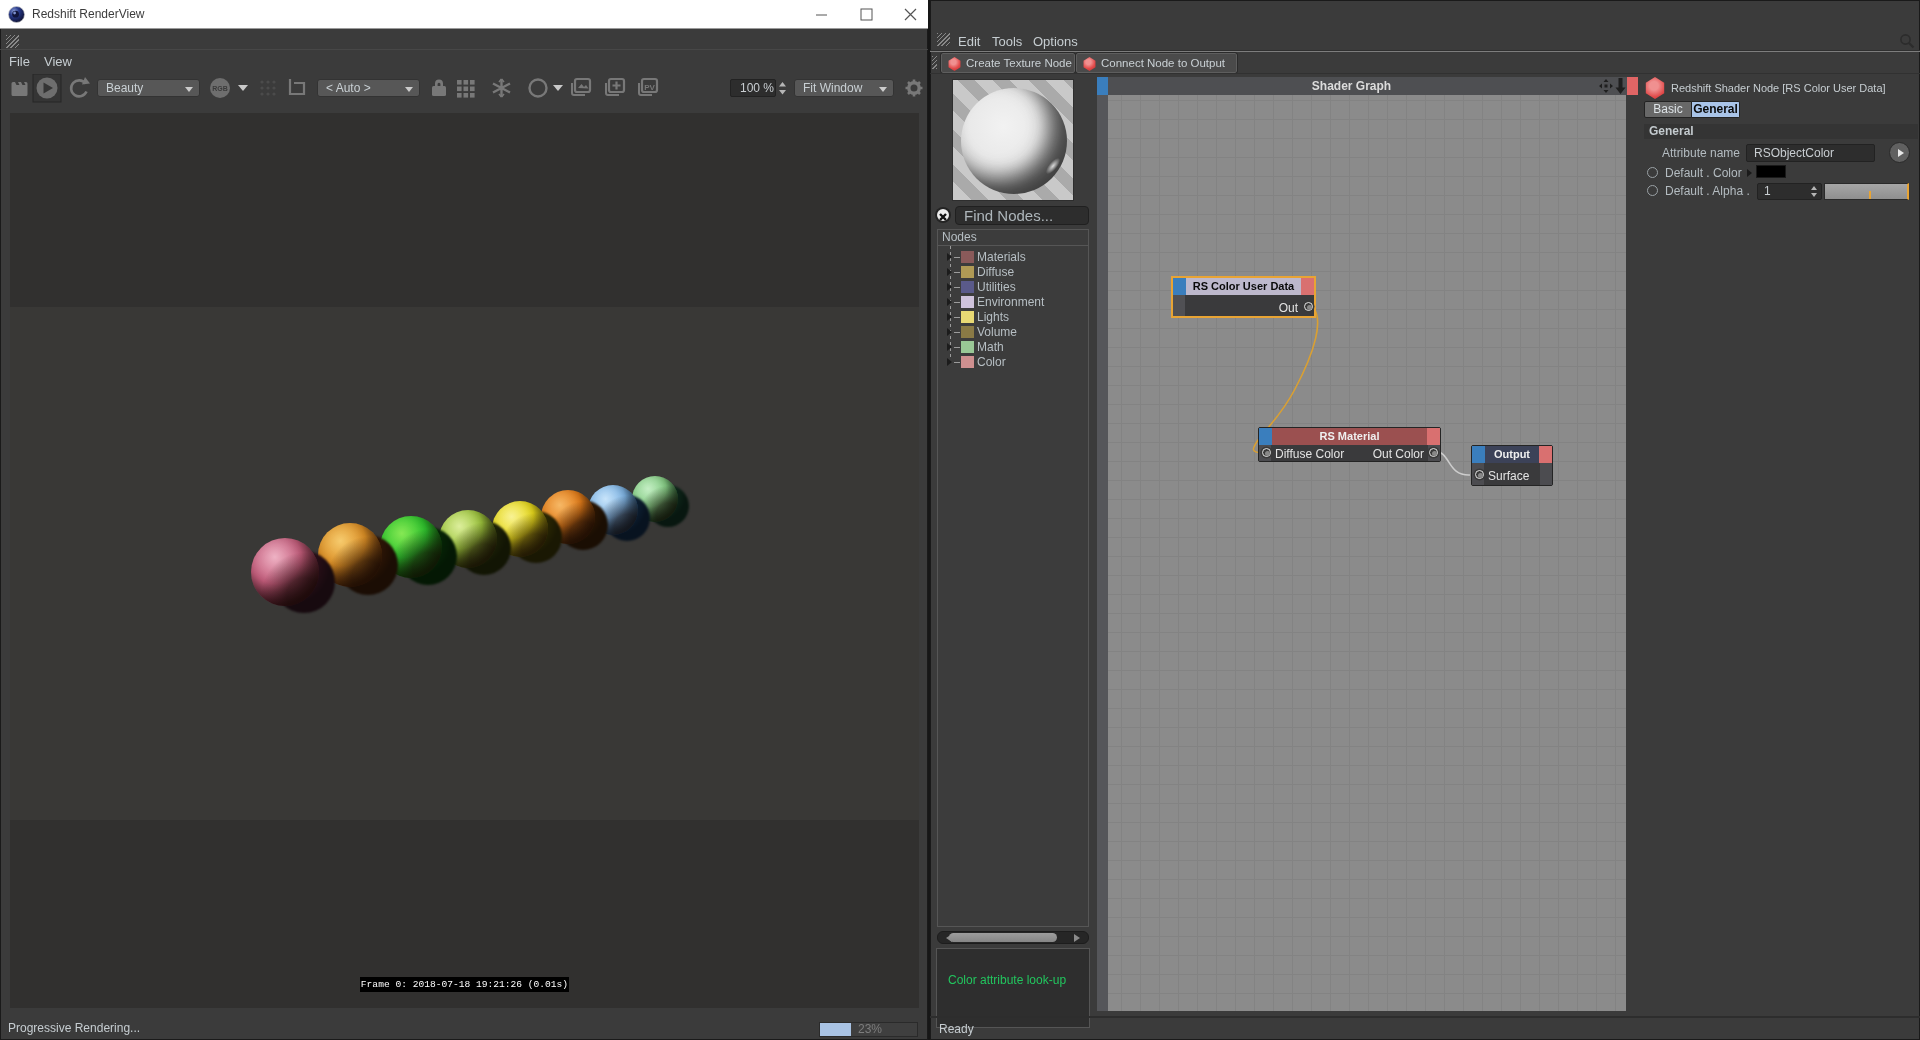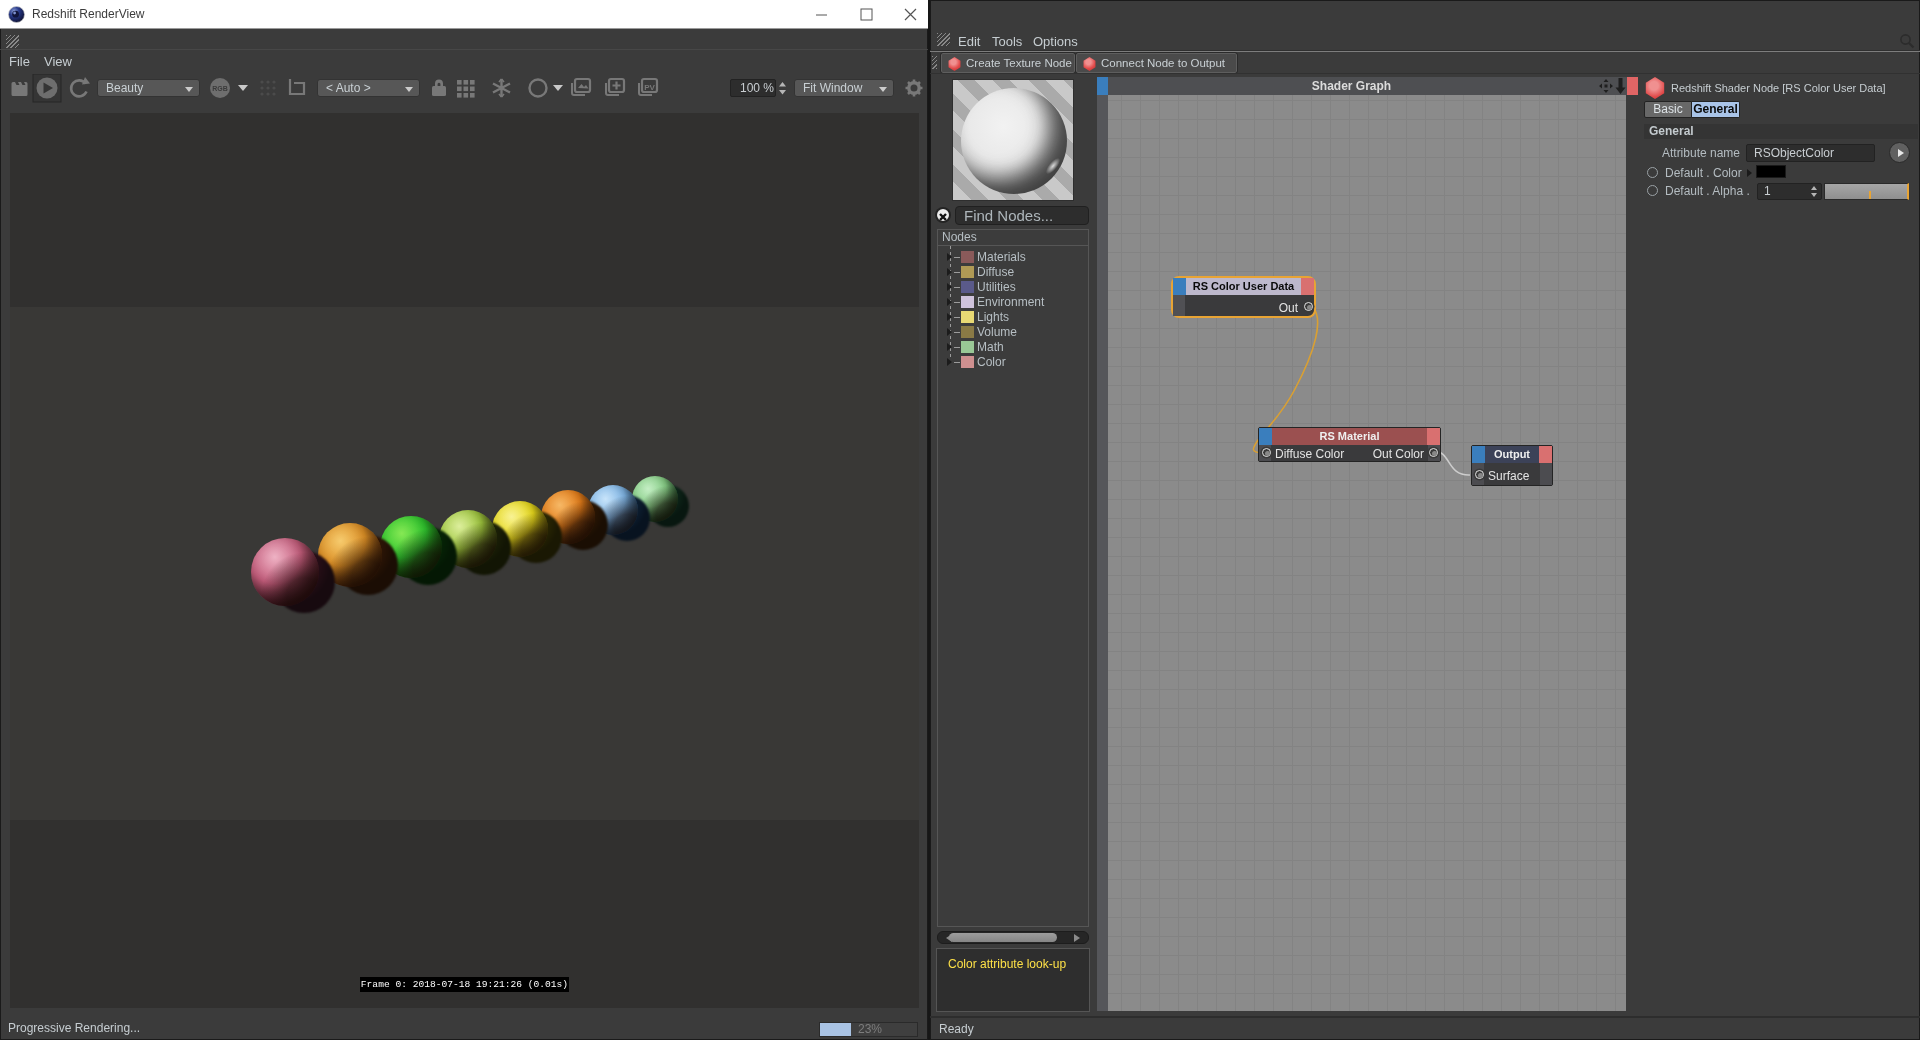--- a/index.html
+++ b/index.html
@@ -266,22 +266,22 @@
 <span class="tlabel" style="left:39px; top:0px;">Color</span>
 </div>
   </div>
 
   <div class="abs" style="left:7px; top:931px; width:152px; height:13px; background:#262626; border-radius:6px; border:1px solid #1d1d1d;">
     <div class="abs" style="left:4px; top:1.5px; width:0; height:0; border:4px solid transparent; border-right:6px solid #8a8a8a;"></div>
     <div class="abs" style="right:4px; top:1.5px; width:0; height:0; border:4px solid transparent; border-left:6px solid #8a8a8a;"></div>
     <div class="abs" style="left:11px; top:1px; width:108px; height:9px; border-radius:5px; background:linear-gradient(#9d9d9d,#868686);"></div>
   </div>
 
-  <div class="abs" style="left:6px; top:948px; width:154px; height:64px; background:#2e2e2e; border:1px solid #555;
-       color:#fde047; font-size:12px; padding:8px 0 0 11px;">Color attribute look-up</div>
+  <div class="abs" style="left:6px; top:948px; width:154px; height:80px; background:#2e2e2e; border:1px solid #555;
+       color:#22c55e; font-size:12px; padding:24px 0 0 11px;">Color attribute look-up</div>
 
   <div class="abs" style="left:167px; top:77px; width:541px; height:18px; background:#4e4f52;">
     <div class="abs" style="left:0; top:0; width:11px; height:18px; background:#3a7ebd;"></div>
     <div class="abs" style="right:0; top:0; width:11px; height:18px; background:#e06565;"></div>
     <div class="abs" style="left:0; right:32px; text-align:center; font-size:12px; font-weight:bold; color:#dcdcdc; line-height:18px;">Shader Graph</div>
     <svg class="abs" style="left:502px; top:2px;" width="14" height="14" viewBox="0 0 14 14">
       <path d="M7 0 L9.5 3 H4.5 Z M7 14 L4.5 11 H9.5 Z M0 7 L3 4.5 V9.5 Z M14 7 L11 9.5 V4.5 Z" fill="#1f1f1f"></path>
       <rect x="5.5" y="5.5" width="3" height="3" fill="#1f1f1f"></rect>
     </svg>
     <svg class="abs" style="left:517px; top:1px;" width="13" height="16" viewBox="0 0 13 16">
@@ -290,21 +290,21 @@
   </div>
   <div class="abs" style="left:167px; top:95px; width:11px; height:916px; background:#55565a;"></div>
   <div class="abs" id="canvas" style="left:178px; top:95px; width:518px; height:916px; background:#8b8b8b;
        background-image: linear-gradient(#838383 1px, transparent 1px), linear-gradient(90deg, #838383 1px, transparent 1px);
        background-size:19px 19px; background-position:-6px 5px;">
     <svg class="abs" style="left:0; top:0;" width="518" height="916">
       <path d="M 204 211 C 217 224, 206 258, 187 294 C 170 327, 150 340, 146 352 C 144 357, 148 358, 160 358" fill="none" stroke="#daa032" stroke-width="1.6"></path>
       <path d="M 327 356 C 343 357, 339 381, 362 380" fill="none" stroke="#cccccc" stroke-width="1.6"></path>
     </svg>
 
-    <div class="abs" style="left:63px; top:181px; width:145px; height:42px; border:2px solid #e8a434; border-radius:8px; background:#3a3a3c;">
+    <div class="abs" style="left:63px; top:181px; width:145px; height:42px; border:2px solid #e8a434; border-radius:0; background:#3a3a3c;">
       <div class="nhdr" style="background:#bdb8cc; color:#0a0a0a;">RS Color User Data</div>
       <div class="nsq" style="left:0; background:#3a7ebd;"></div>
       <div class="nsq" style="right:0; background:#d97070;"></div>
       <div class="abs" style="left:0; top:17px; width:12px; bottom:0; background:#505054;"></div>
       <span class="ntxt" style="right:16px; top:23px;">Out</span>
       <div class="sock" style="right:1px; top:24px;"></div>
     </div>
 
     <div class="abs" style="left:150px; top:332px; width:183px; height:35px; border:1px solid #242424; border-radius:2px; background:#3a3a3c;">
       <div class="nhdr" style="background:#9b5050; color:#efefef;">RS Material</div>

